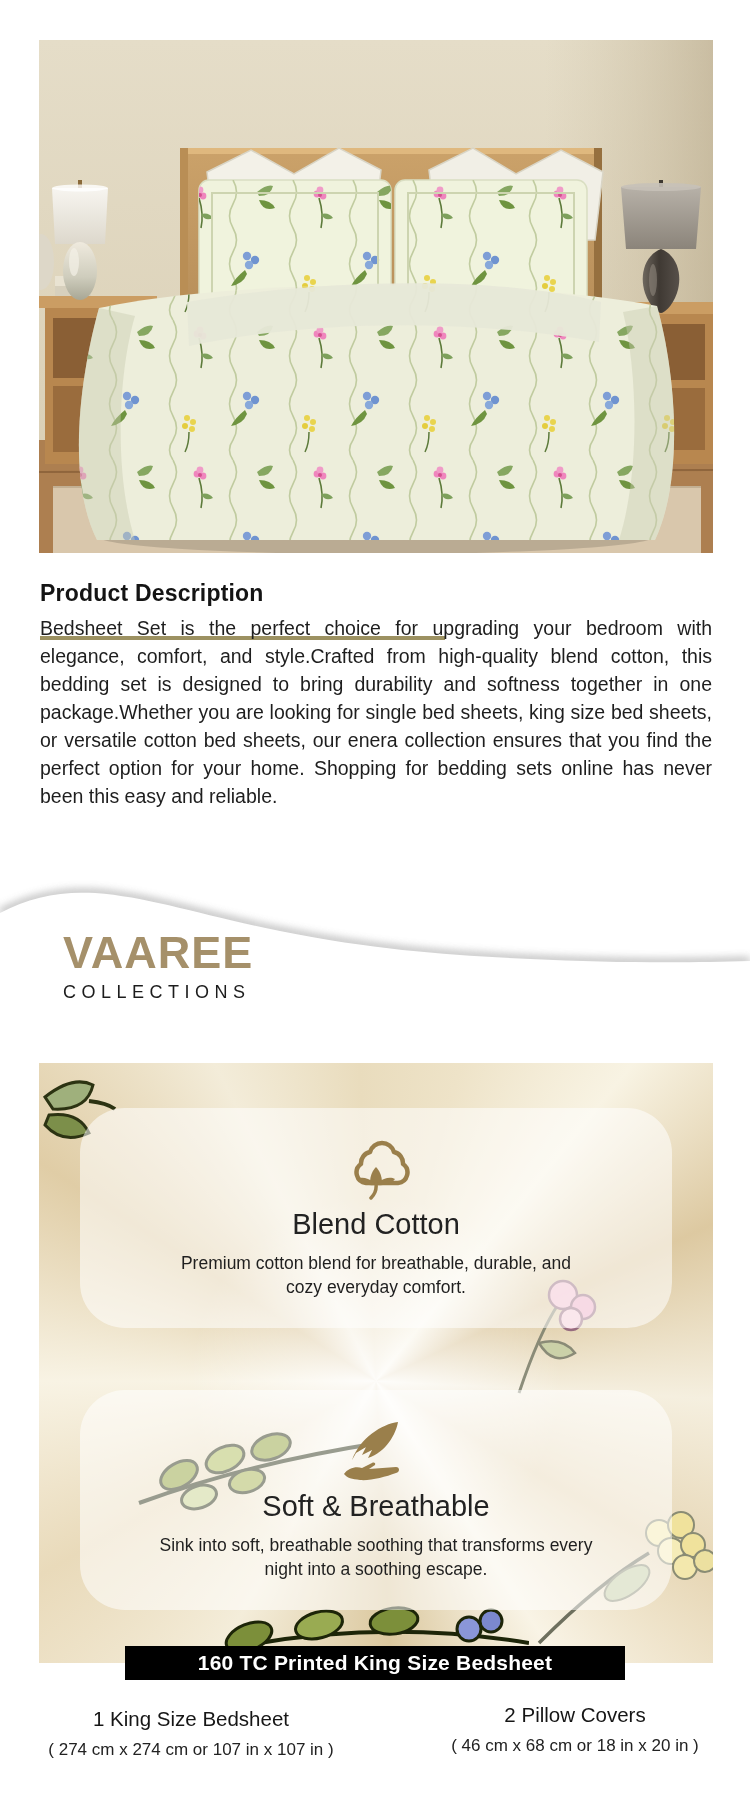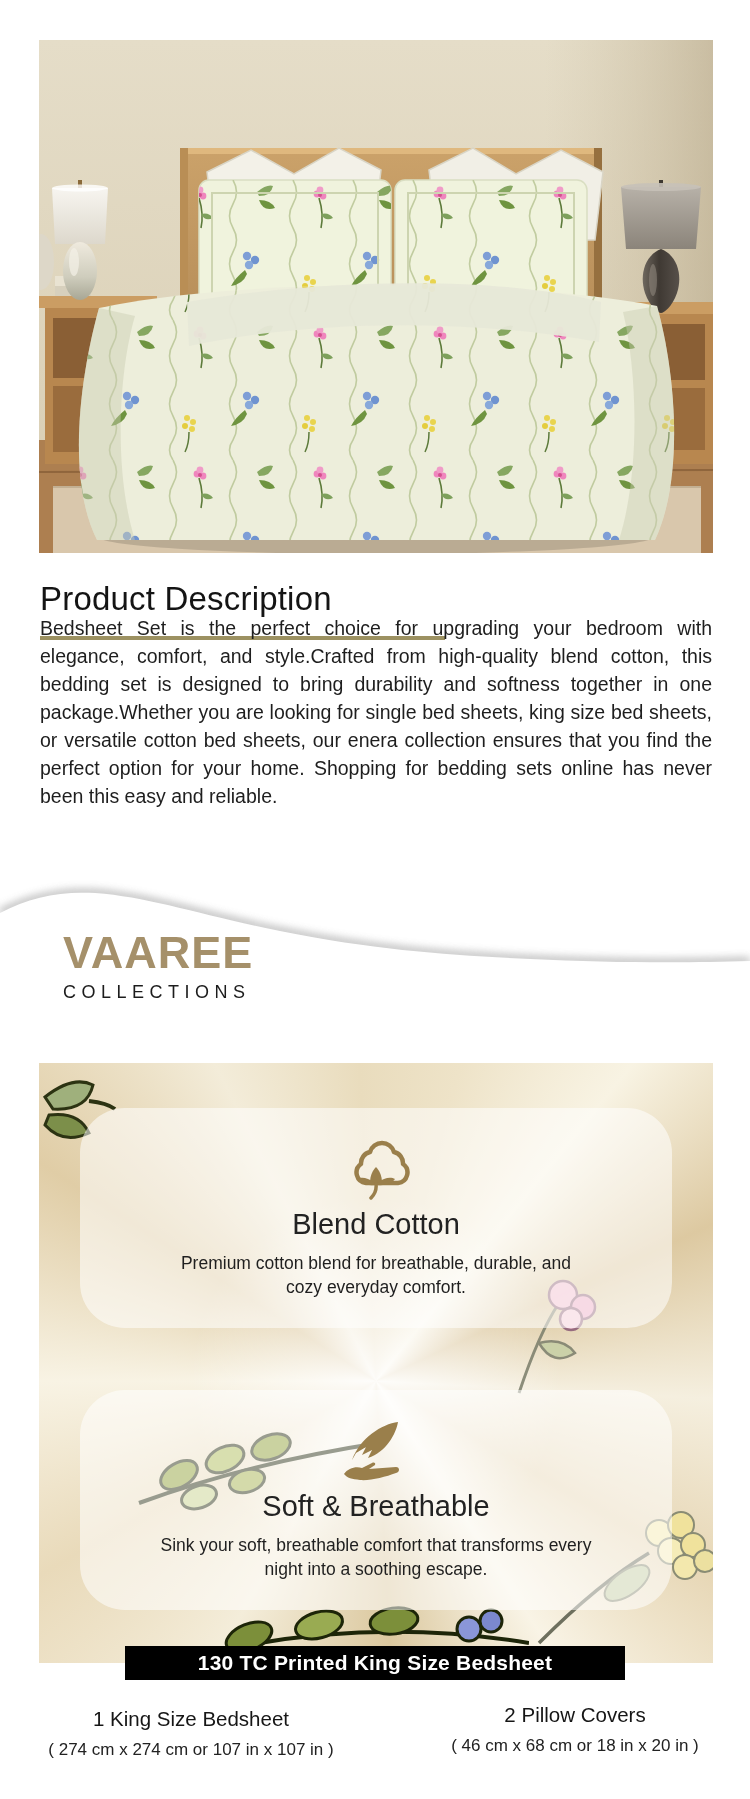--- a/index.html
+++ b/index.html
@@ -4,21 +4,21 @@
 <style>
   html,body{margin:0;padding:0;}
   body{
     width:750px;height:1799px;position:relative;background:#ffffff;
     font-family:"Liberation Sans","DejaVu Sans",sans-serif;overflow:hidden;
   }
   
   .hero{position:absolute;left:39px;top:40px;width:674px;height:513px;overflow:hidden;background:#e0d8c4;}
   .hero svg{display:block;}
   
-  .pd-title{position:absolute;left:40px;top:580px;font-size:33px;font-weight:400;color:#141414;letter-spacing:.2px;}
+  .pd-title{position:absolute;left:40px;top:580px;font-size:23px;font-weight:700;color:#141414;letter-spacing:.2px;}
   .pd-underline{position:absolute;left:40px;top:636px;width:405px;height:4px;background:#9c9161;}
   .pd-body{
     position:absolute;left:40px;top:614px;width:672px;
     font-size:19.5px;line-height:28px;color:#1e1e1e;text-align:justify;
   }
   
   .wave{position:absolute;left:0;top:855px;width:750px;height:130px;}
   
   .brand{position:absolute;left:63px;top:930px;}
   .brand-name{font-size:45px;font-weight:800;color:#a5906a;letter-spacing:1px;line-height:1;}
@@ -277,25 +277,25 @@
     <div class="card-title">Blend Cotton</div>
     <div class="card-text">Premium cotton blend for breathable, durable, and cozy everyday comfort.</div>
   </div>
 
   <div class="feature-card card-2">
     <svg class="card-icon" width="72" height="62" viewBox="0 0 72 62">
       <path d="M12,40 C20,18 42,4 58,2 C56,14 46,32 28,38 L32,30 L22,35 L26,27 L16,33 Z" fill="#9a7f4b"></path>
       <path d="M4,54 C8,48 16,46 22,48 L32,43 C34,42 36,43 35,45 L29,49 L56,47 C60,47 60,52 56,53 C45,57 30,61 20,60 C12,59 7,58 4,54 Z" fill="#9a7f4b"></path>
     </svg>
     <div class="card-title">Soft &amp; Breathable</div>
-    <div class="card-text">Sink your soft, breathable comfort that transforms every night into a soothing escape.</div>
+    <div class="card-text">Sink into soft, breathable soothing that transforms every night into a soothing escape.</div>
   </div>
 </div>
 
-<div class="banner">130 TC Printed King Size Bedsheet</div>
+<div class="banner">160 TC Printed King Size Bedsheet</div>
 
 <div class="contents-col col-left">
   <div class="contents-title">1 King Size Bedsheet</div>
   <div class="contents-dims">( 274 cm x 274 cm or 107 in x 107 in )</div>
 </div>
 <div class="contents-col col-right">
   <div class="contents-title">2 Pillow Covers</div>
   <div class="contents-dims">( 46 cm x 68 cm or 18 in x 20 in )</div>
 </div>
 

